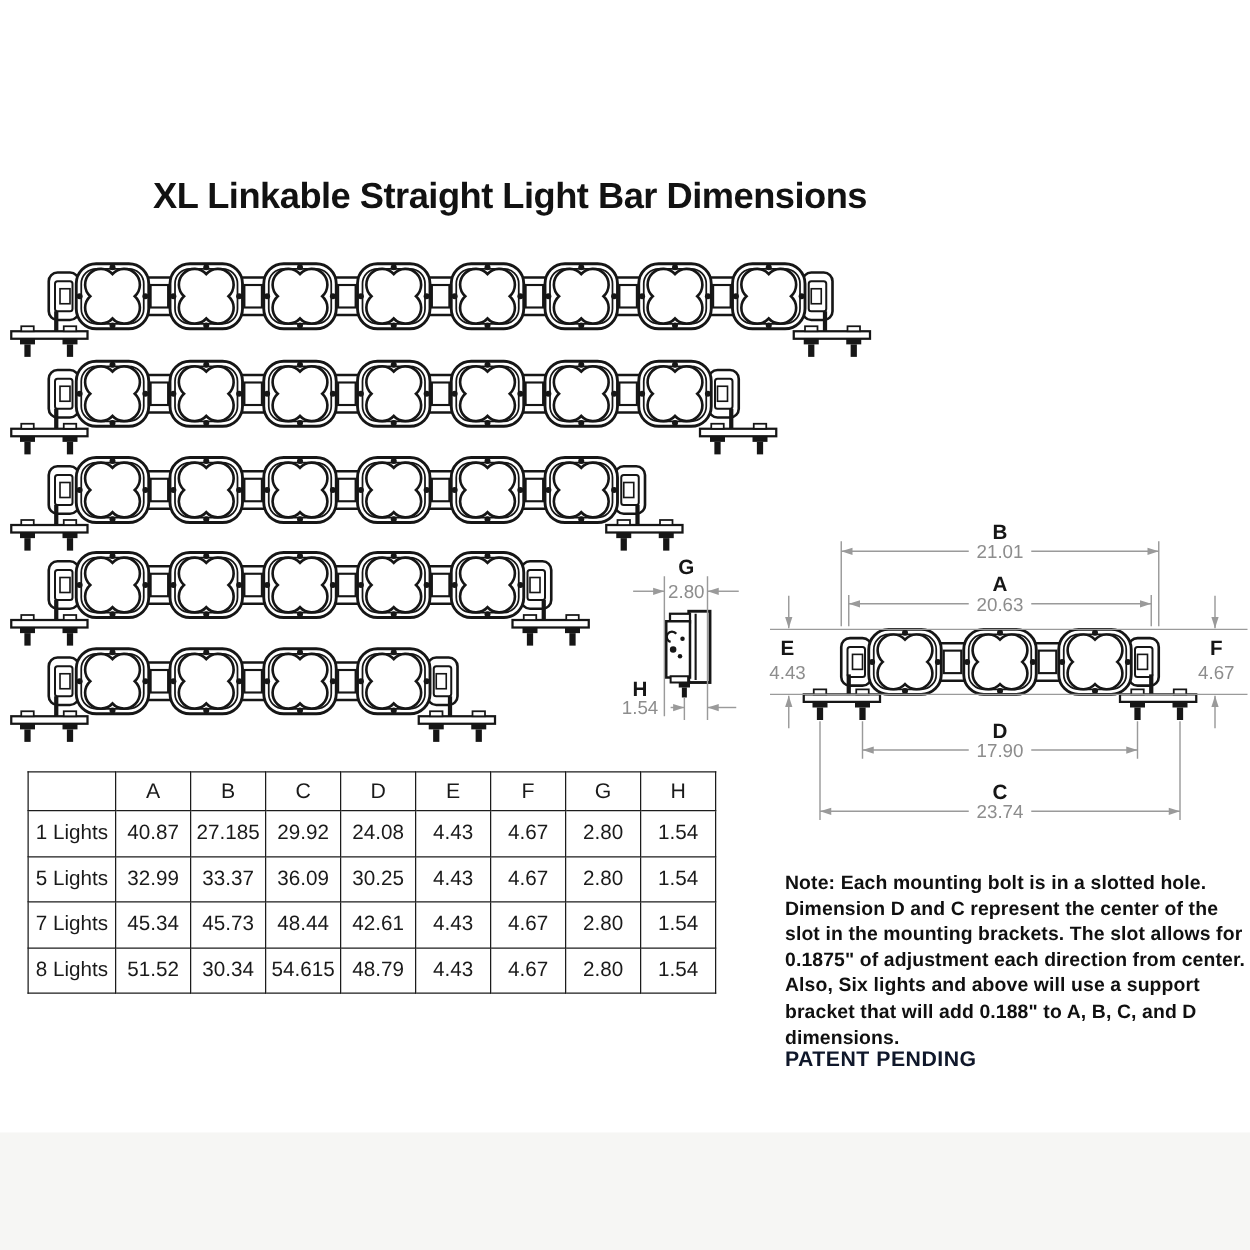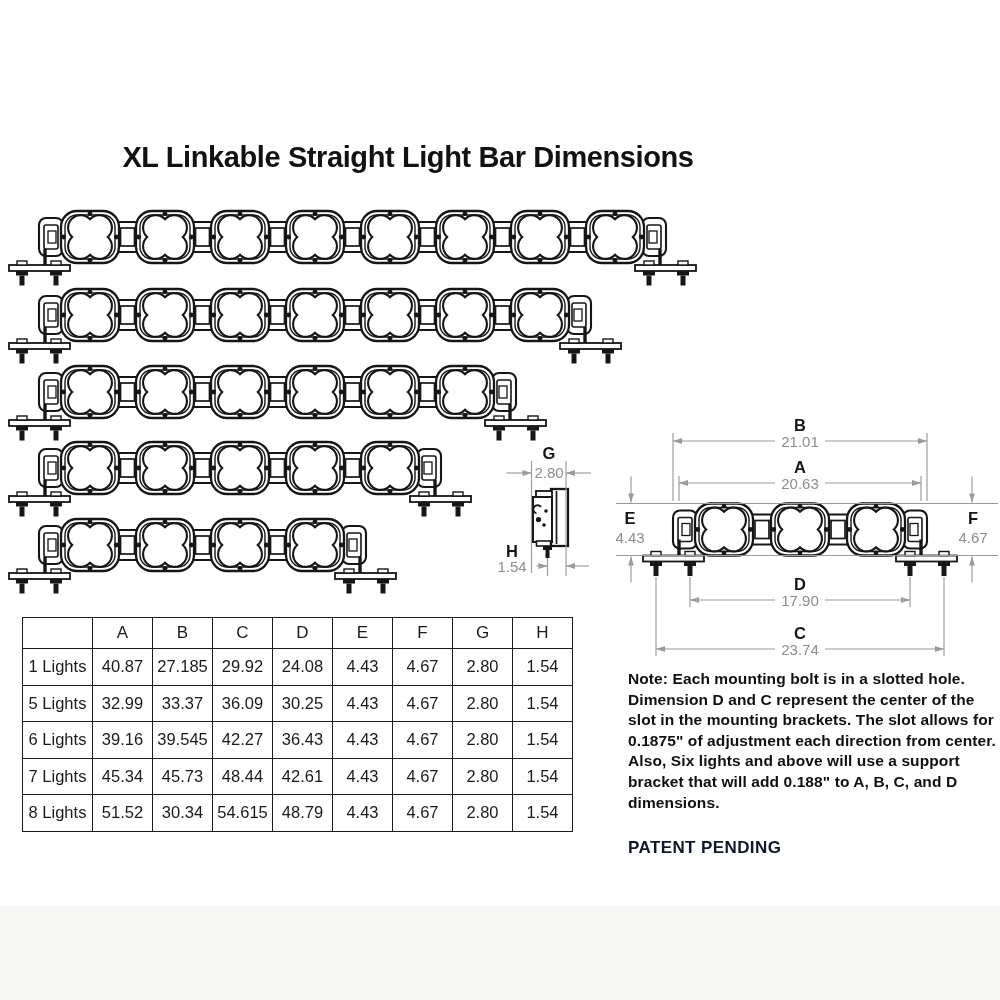--- a/index.html
+++ b/index.html
@@ -8,21 +8,21 @@
   #band{position:absolute;left:0;top:906px;width:1000px;height:94px;background:#f6f6f4;}
   #diagram{position:absolute;left:0;top:0;width:1000px;height:1000px;}
   .title{position:absolute;top:141px;left:0;width:816px;text-align:center;
          font-size:29px;font-weight:700;letter-spacing:-0.4px;color:#121212;}
   table.dim{position:absolute;left:22px;top:617px;border-collapse:collapse;table-layout:fixed;
             background:#ffffff;}
   table.dim th,table.dim td{border:1.7px solid #1c1c1c;text-align:center;vertical-align:middle;
             font-size:16.5px;font-weight:400;padding:0;color:#1a1a1a;}
   table.dim thead th{height:30px;font-size:17px;}
   table.dim tbody th,table.dim tbody td{height:35.5px;}
-  .note{position:absolute;left:628px;top:669px;width:368px;font-size:15.5px;line-height:20.6px;
+  .note{position:absolute;left:628px;top:697px;width:368px;font-size:15.5px;line-height:20.6px;
         font-weight:600;letter-spacing:0.1px;color:#101010;}
   .patent{position:absolute;left:628px;top:838px;font-size:17px;font-weight:700;
         letter-spacing:0.4px;color:#0f172a;}
   svg text{font-family:"Liberation Sans",sans-serif;}
 </style>
 </head>
 <body>
 
 <div id="stage">
   <div id="band"></div>
@@ -281,31 +281,20 @@
           <td>32.99</td>
           <td>33.37</td>
           <td>36.09</td>
           <td>30.25</td>
           <td>4.43</td>
           <td>4.67</td>
           <td>2.80</td>
           <td>1.54</td>
         </tr>
         <tr>
-          <th>6 Lights</th>
-          <td>39.16</td>
-          <td>39.545</td>
-          <td>42.27</td>
-          <td>36.43</td>
-          <td>4.43</td>
-          <td>4.67</td>
-          <td>2.80</td>
-          <td>1.54</td>
-        </tr>
-        <tr>
           <th>7 Lights</th>
           <td>45.34</td>
           <td>45.73</td>
           <td>48.44</td>
           <td>42.61</td>
           <td>4.43</td>
           <td>4.67</td>
           <td>2.80</td>
           <td>1.54</td>
         </tr>

